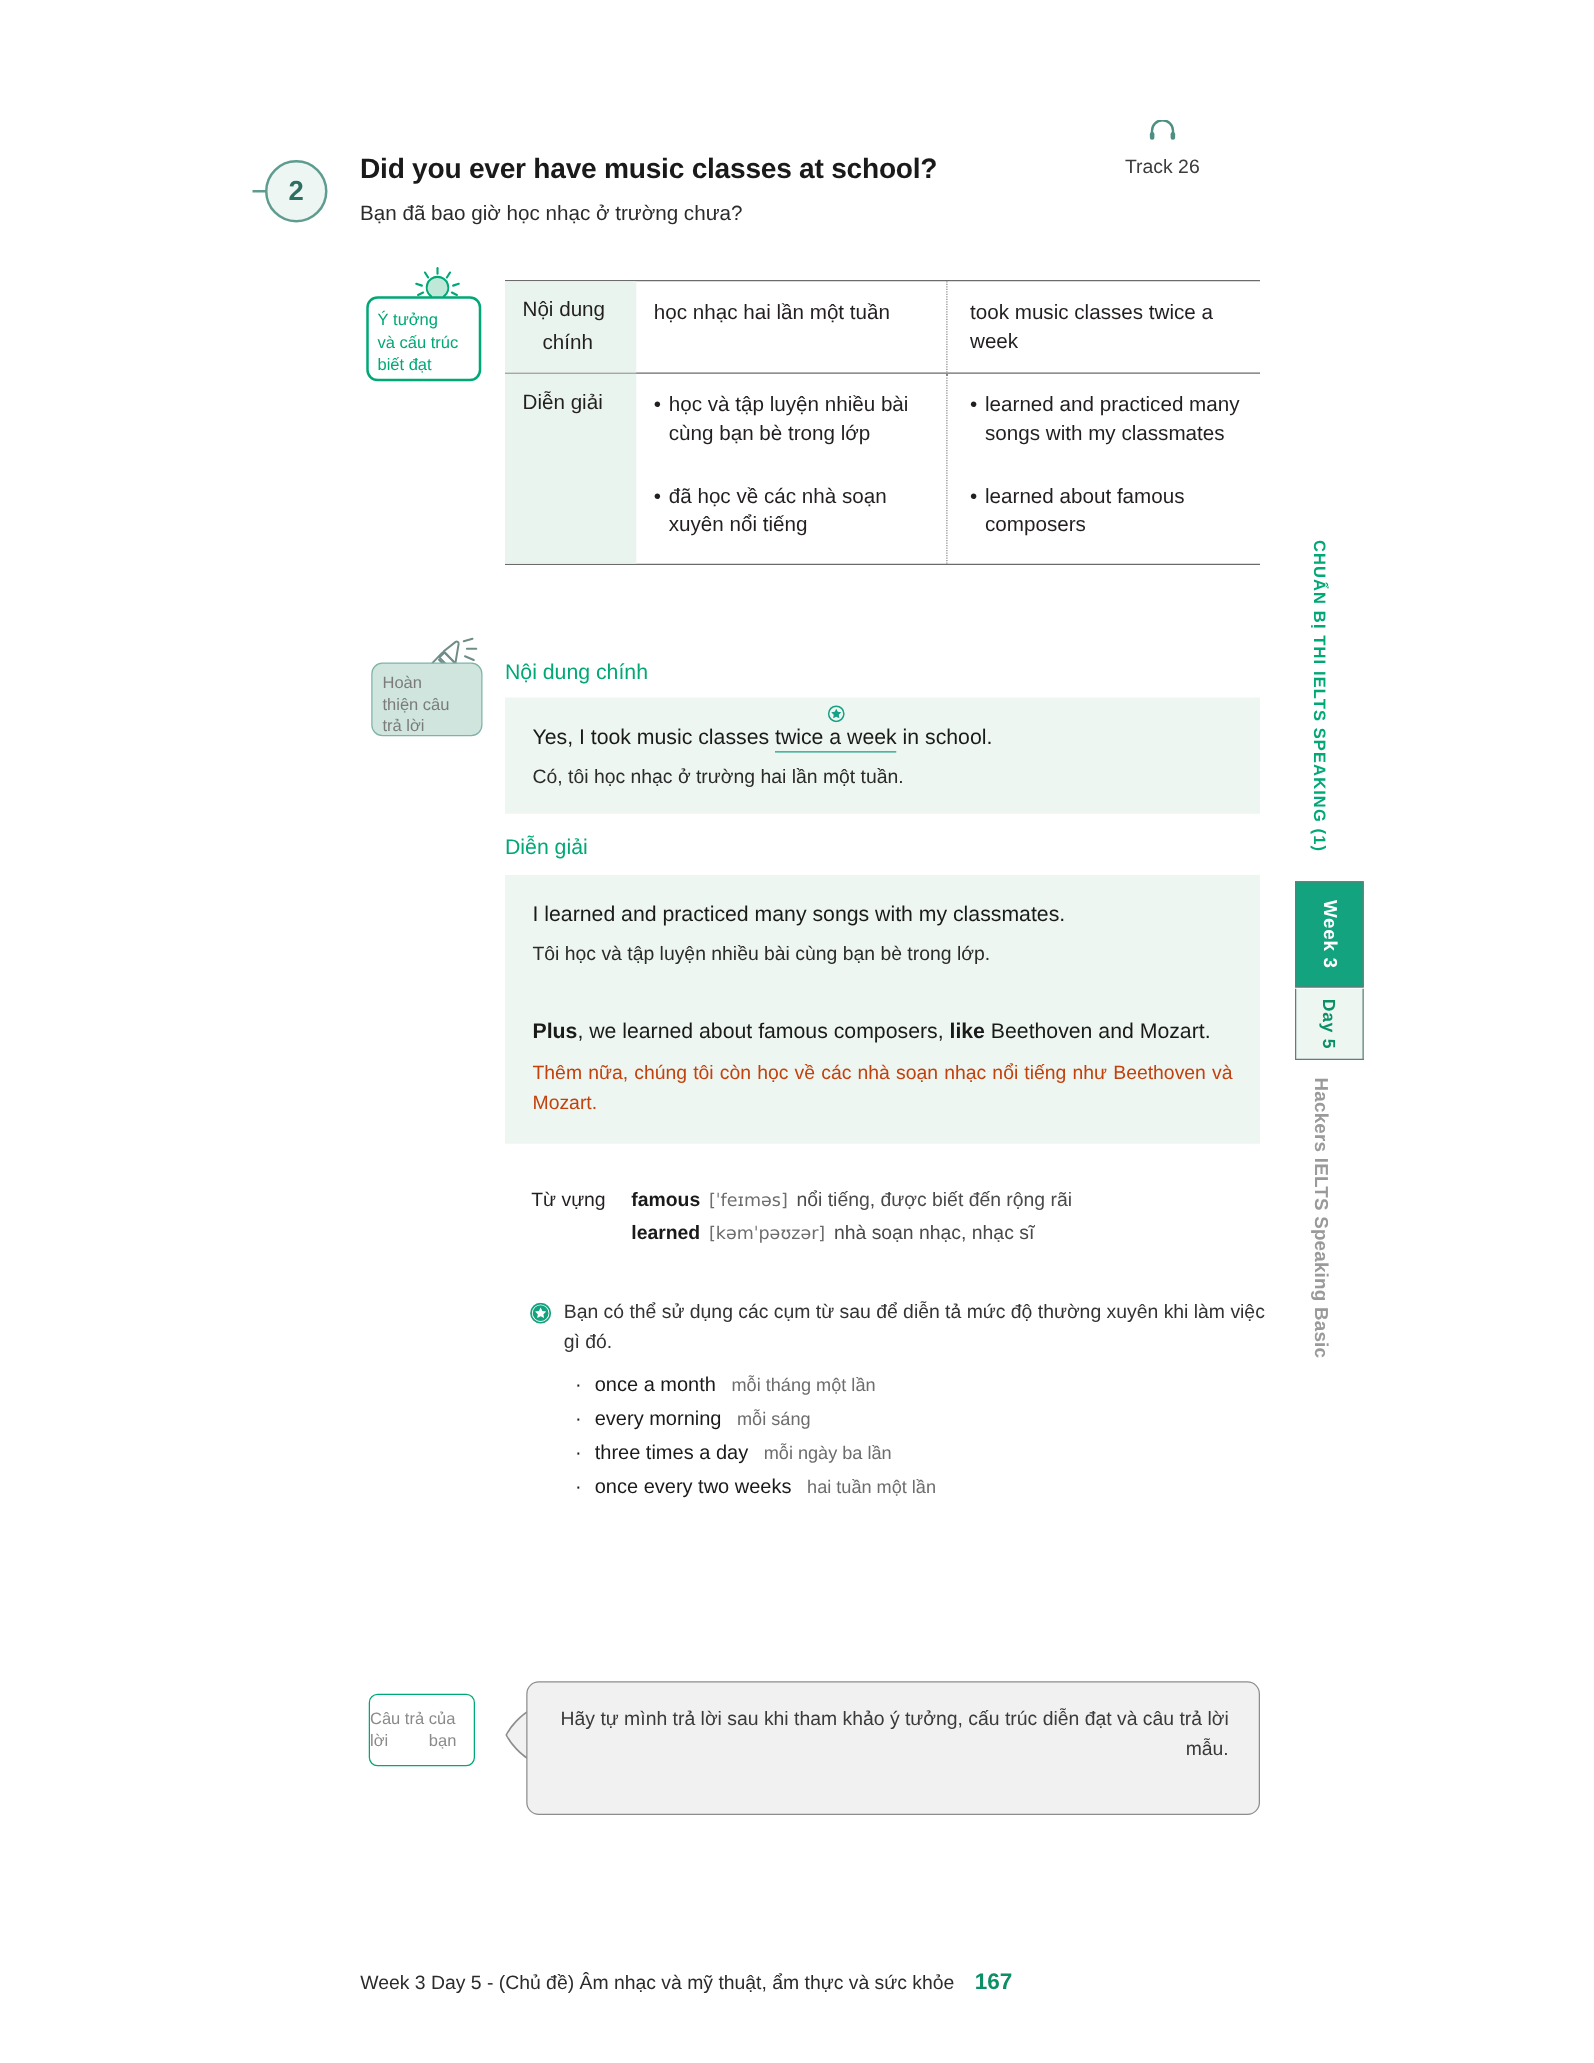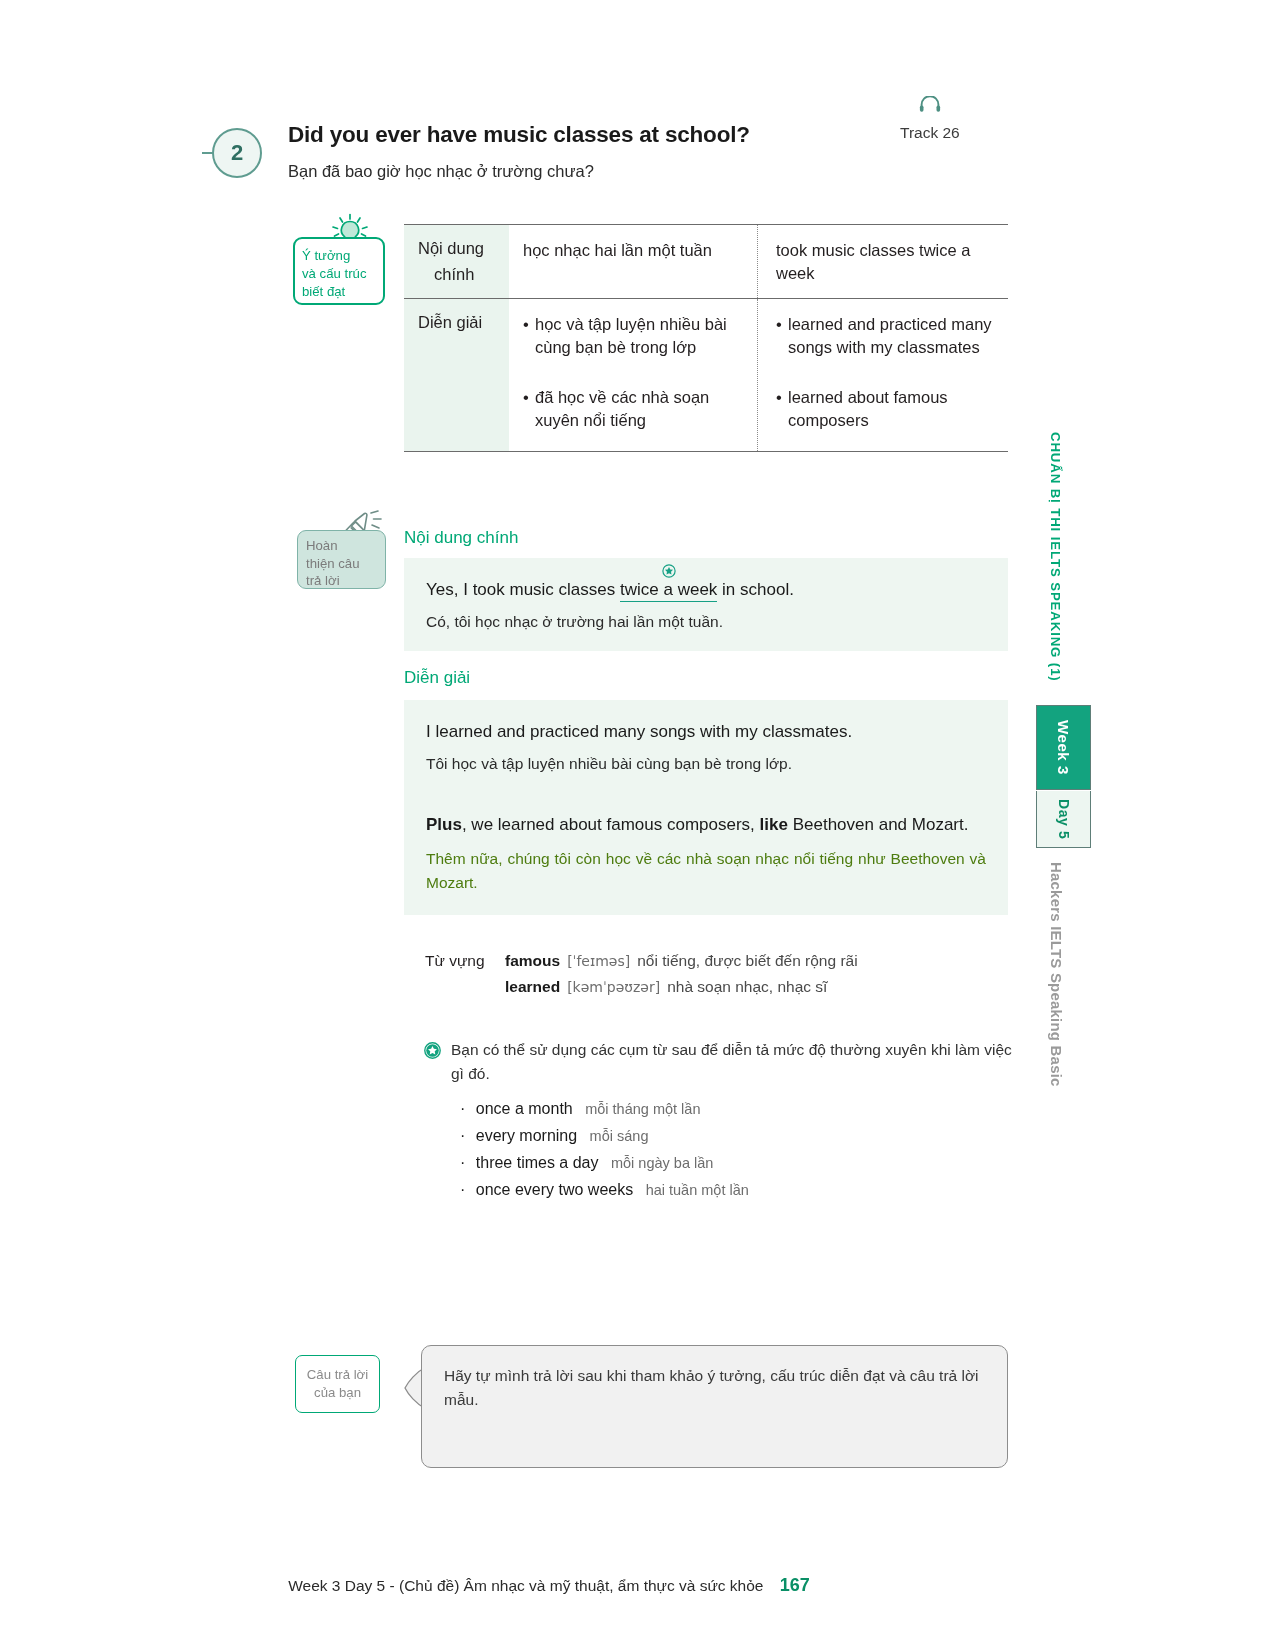--- a/index.html
+++ b/index.html
@@ -117,21 +117,21 @@
     background: #eef6f1;
   }
   #p1 { top: 558px; padding: 20px 22px 18px 22px; }
   #p2 { top: 700px; padding: 20px 22px 18px 22px; }
   #p3 { top: 790px; padding: 22px 22px 20px 22px; }
 
   .en-line { font-size: 17px; color: #1a1a1a; line-height: 1.45; }
   .vi-line { font-size: 15.5px; color: #2b2b2b; line-height: 1.5; margin-top: 7px; }
   .just { text-align: justify; }
   .just-en { font-size: 17px; color: #1a1a1a; line-height: 1.52; }
-  .just-vi { font-size: 15.5px; color: #4d7c0f; line-height: 1.55; margin-top: 9px; }
+  .just-vi { font-size: 15.5px; color: #c2410c; line-height: 1.55; margin-top: 9px; }
 
   .ul-green {
     border-bottom: 1.6px solid #16a085;
     padding-bottom: 2px;
     position: relative;
   }
   .star-mark {
     position: absolute; top: -19px; left: 50%; transform: translateX(-50%);
     width: 14px; height: 14px;
   }
@@ -155,31 +155,31 @@
   #tip li .dot { margin-right: 6px; }
   #tip li .ph { color: #1a1a1a; }
   #tip li .tr { color: #6d6d6d; font-size: 14.5px; margin-left: 8px; }
 
   
   #your-badge {
     position: absolute; left: 295px; top: 1355px;
     width: 85px; height: 58px;
     border: 1.6px solid #00a876;
     border-radius: 7px; background: #ffffff;
-    display: flex; flex-direction: column; align-items: center; justify-content: center;
+    display: flex; align-items: center; justify-content: center;
     font-size: 13.2px; line-height: 1.4; color: #8a8a8a;
   }
   #bubble {
     position: absolute; left: 421px; top: 1345px;
-    width: 587px; height: 123px;
+    width: 587px; height: 107px;
     background: #f1f1f1;
     border: 1.3px solid #8d8d8d;
     border-radius: 10px;
     padding: 18px 24px 0 22px;
-    font-size: 15.5px; line-height: 1.55; color: #3a3a3a;
+    font-size: 15.5px; line-height: 1.55; color: #3a3a3a; text-align: right;
   }
   #bubble-tail { position: absolute; left: 404px; top: 1366px; width: 22px; height: 42px; }
 
   
   .vtext {
     position: absolute;
     writing-mode: vertical-rl;
     white-space: nowrap;
   }
   #side-title {

